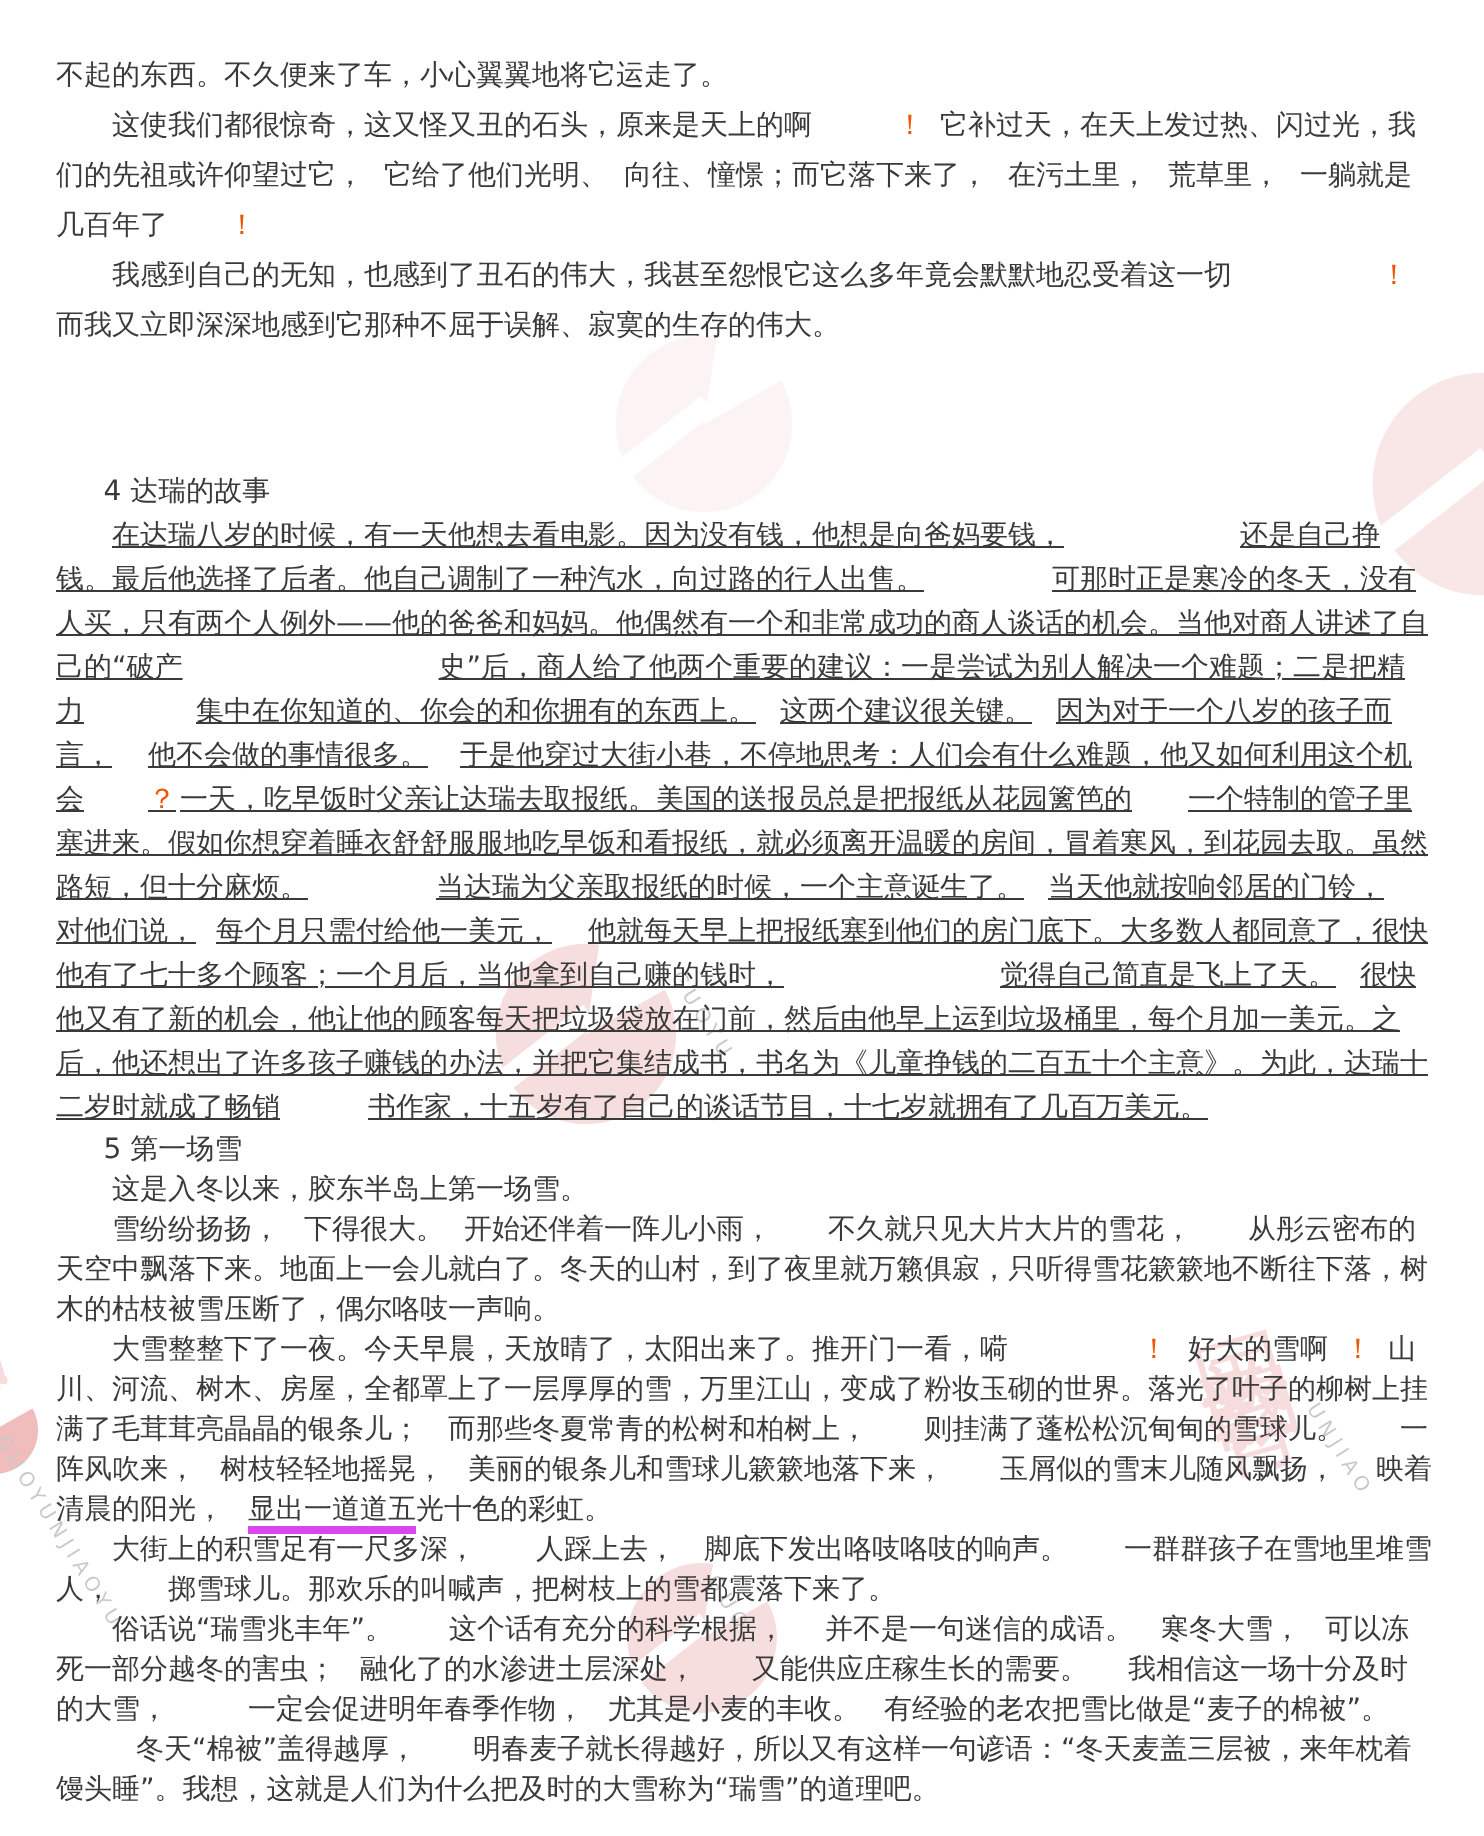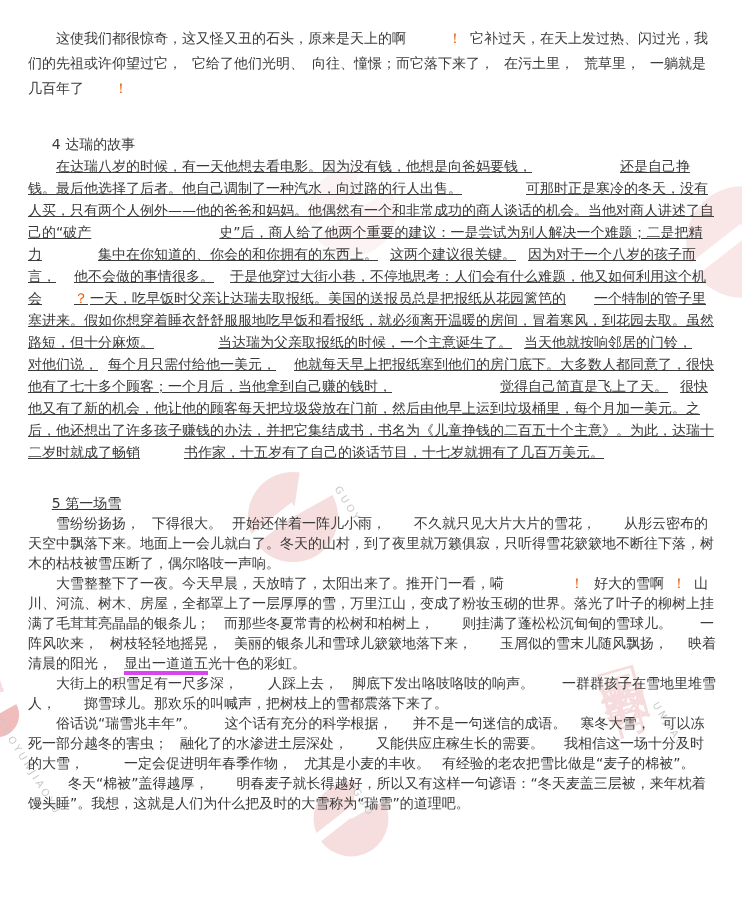--- a/index.html
+++ b/index.html
@@ -6,22 +6,22 @@
   .page{position:relative;width:742px;height:918px;background:#ffffff;overflow:hidden;
         font-family:"DejaVu Sans","Liberation Sans",sans-serif;}
   .doc{position:absolute;left:28px;top:26px;width:688px;z-index:2;
        font-size:14px;color:#3a3a3a;text-align:left;}
   .para{margin:0;}
   .indent{text-indent:2em;}
   .intro{line-height:25px;}
   .sec4{line-height:22px;text-decoration:underline;}
   .sec5{line-height:20px;}
   .heading{margin:0;font-weight:normal;font-size:14px;text-indent:1.7em;}
-  .h-sec4{margin-top:32px;line-height:22px;}
-  .h-sec5{margin-top:30px;line-height:20px;text-decoration:underline;}
+  .h-sec4{margin-top:59px;line-height:22px;}
+  .h-sec5{line-height:20px;}
   .gap{display:inline-block;height:1px;}
   .mark{padding:0 2px;}
   .ul{border-bottom:4px solid #d946ef;}
   
   .wm{position:absolute;z-index:1;pointer-events:none;}
   .wm svg{display:block;width:100%;height:100%;}
   .wm-chars{color:#f6dcdc;font-size:46px;line-height:50px;letter-spacing:6px;
             writing-mode:vertical-rl;text-orientation:upright;transform:rotate(-16deg);}
   .wm-latin{color:#c9c9c9;font-size:10px;letter-spacing:3px;transform:rotate(58deg);
             transform-origin:left top;white-space:nowrap;}
@@ -80,22 +80,25 @@
   <div class="wm wm-f-logo">
     <svg viewBox="0 0 100 100">
         <circle cx="50" cy="50" r="48" fill="currentColor"></circle>
       <path d="M50 50 L100 22 A54 54 0 0 0 58 -4 Z" fill="#fff"></path>
       <rect x="-14" y="56" width="74" height="12" fill="#fff" transform="rotate(-38 23 62)"></rect>
       </svg>
   </div>
   <div class="wm wm-latin wm-f-latin">GUO</div>
 
   <div class="doc" style="color: rgb(58, 58, 58);">
+      <div class="para intro"><span class="txt">不起的东西。不久便来了车，小心翼翼地将它运走了。</span></div>
       <div class="para intro indent"><span class="txt">这使我们都很惊奇，这又怪又丑的石头，原来是天上的啊</span><span class="gap" style="width: 40px;"></span><span class="mark" style="color: rgb(238, 85, 0);">！</span><span class="gap" style="width: 6px;"></span><span class="txt">它补过天，在天上发过热、闪过光，我们的先祖或许仰望过它，</span><span class="gap" style="width: 10px;"></span><span class="txt">它给了他们光明、</span><span class="gap" style="width: 8px;"></span><span class="txt">向往、憧憬；而它落下来了，</span><span class="gap" style="width: 10px;"></span><span class="txt">在污土里，</span><span class="gap" style="width: 10px;"></span><span class="txt">荒草里，</span><span class="gap" style="width: 10px;"></span><span class="txt">一躺就是几百年了</span><span class="gap" style="width: 28px;"></span><span class="mark" style="color: rgb(238, 85, 0);">！</span></div>
+      <div class="para intro indent"><span class="txt">我感到自己的无知，也感到了丑石的伟大，我甚至怨恨它这么多年竟会默默地忍受着这一切</span><span class="gap" style="width: 72px;"></span><span class="mark" style="color: rgb(238, 85, 0);">！</span><span class="gap" style="width: 10px;"></span><span class="txt">而我又立即深深地感到它那种不屈于误解、寂寞的生存的伟大。</span></div>
       <div class="heading h-sec4">4  达瑞的故事</div>
       <div class="para sec4 indent"><span class="txt">在达瑞八岁的时候，有一天他想去看电影。因为没有钱，他想是向爸妈要钱，</span><span class="gap" style="width: 88px;"></span><span class="txt">还是自己挣钱。最后他选择了后者。他自己调制了一种汽水，向过路的行人出售。</span><span class="gap" style="width: 64px;"></span><span class="txt">可那时正是寒冷的冬天，没有人买，只有两个人例外——他的爸爸和妈妈。他偶然有一个和非常成功的商人谈话的机会。当他对商人讲述了自己的“破产</span><span class="gap" style="width: 128px;"></span><span class="txt">史”后，商人给了他两个重要的建议：一是尝试为别人解决一个难题；二是把精力</span><span class="gap" style="width: 56px;"></span><span class="txt">集中在你知道的、你会的和你拥有的东西上。</span><span class="gap" style="width: 12px;"></span><span class="txt">这两个建议很关键。</span><span class="gap" style="width: 12px;"></span><span class="txt">因为对于一个八岁的孩子而言，</span><span class="gap" style="width: 18px;"></span><span class="txt">他不会做的事情很多。</span><span class="gap" style="width: 16px;"></span><span class="txt">于是他穿过大街小巷，不停地思考：人们会有什么难题，他又如何利用这个机会</span><span class="gap" style="width: 30px;"></span><span class="mark" style="color: rgb(238, 85, 0);">？</span><span class="txt">一天，吃早饭时父亲让达瑞去取报纸。美国的送报员总是把报纸从花园篱笆的</span><span class="gap" style="width: 28px;"></span><span class="txt">一个特制的管子里塞进来。假如你想穿着睡衣舒舒服服地吃早饭和看报纸，就必须离开温暖的房间，冒着寒风，到花园去取。虽然路短，但十分麻烦。</span><span class="gap" style="width: 64px;"></span><span class="txt">当达瑞为父亲取报纸的时候，一个主意诞生了。</span><span class="gap" style="width: 12px;"></span><span class="txt">当天他就按响邻居的门铃，</span><span class="gap" style="width: 20px;"></span><span class="txt">对他们说，</span><span class="gap" style="width: 10px;"></span><span class="txt">每个月只需付给他一美元，</span><span class="gap" style="width: 18px;"></span><span class="txt">他就每天早上把报纸塞到他们的房门底下。大多数人都同意了，很快他有了七十多个顾客；一个月后，当他拿到自己赚的钱时，</span><span class="gap" style="width: 108px;"></span><span class="txt">觉得自己简直是飞上了天。</span><span class="gap" style="width: 12px;"></span><span class="txt">很快他又有了新的机会，他让他的顾客每天把垃圾袋放在门前，然后由他早上运到垃圾桶里，每个月加一美元。之后，他还想出了许多孩子赚钱的办法，并把它集结成书，书名为《儿童挣钱的二百五十个主意》。为此，达瑞十二岁时就成了畅销</span><span class="gap" style="width: 44px;"></span><span class="txt">书作家，十五岁有了自己的谈话节目，十七岁就拥有了几百万美元。</span></div>
       <div class="heading h-sec5">5  第一场雪</div>
+      <div class="para sec5 indent"><span class="txt">这是入冬以来，胶东半岛上第一场雪。</span></div>
       <div class="para sec5 indent"><span class="txt">雪纷纷扬扬，</span><span class="gap" style="width: 12px;"></span><span class="txt">下得很大。</span><span class="gap" style="width: 10px;"></span><span class="txt">开始还伴着一阵儿小雨，</span><span class="gap" style="width: 28px;"></span><span class="txt">不久就只见大片大片的雪花，</span><span class="gap" style="width: 28px;"></span><span class="txt">从彤云密布的天空中飘落下来。地面上一会儿就白了。冬天的山村，到了夜里就万籁俱寂，只听得雪花簌簌地不断往下落，树木的枯枝被雪压断了，偶尔咯吱一声响。</span></div>
       <div class="para sec5 indent"><span class="txt">大雪整整下了一夜。今天早晨，天放晴了，太阳出来了。推开门一看，嗬</span><span class="gap" style="width: 64px;"></span><span class="mark" style="color: rgb(238, 85, 0);">！</span><span class="gap" style="width: 8px;"></span><span class="txt">好大的雪啊</span><span class="gap" style="width: 6px;"></span><span class="mark" style="color: rgb(238, 85, 0);">！</span><span class="gap" style="width: 6px;"></span><span class="txt">山川、河流、树木、房屋，全都罩上了一层厚厚的雪，万里江山，变成了粉妆玉砌的世界。落光了叶子的柳树上挂满了毛茸茸亮晶晶的银条儿；</span><span class="gap" style="width: 14px;"></span><span class="txt">而那些冬夏常青的松树和柏树上，</span><span class="gap" style="width: 28px;"></span><span class="txt">则挂满了蓬松松沉甸甸的雪球儿。</span><span class="gap" style="width: 28px;"></span><span class="txt">一阵风吹来，</span><span class="gap" style="width: 12px;"></span><span class="txt">树枝轻轻地摇晃，</span><span class="gap" style="width: 12px;"></span><span class="txt">美丽的银条儿和雪球儿簌簌地落下来，</span><span class="gap" style="width: 28px;"></span><span class="txt">玉屑似的雪末儿随风飘扬，</span><span class="gap" style="width: 20px;"></span><span class="txt">映着清晨的阳光，</span><span class="gap" style="width: 12px;"></span><span class="txt ul">显出一道道五</span><span class="txt">光十色的彩虹。</span></div>
       <div class="para sec5 indent"><span class="txt">大街上的积雪足有一尺多深，</span><span class="gap" style="width: 30px;"></span><span class="txt">人踩上去，</span><span class="gap" style="width: 14px;"></span><span class="txt">脚底下发出咯吱咯吱的响声。</span><span class="gap" style="width: 28px;"></span><span class="txt">一群群孩子在雪地里堆雪人，</span><span class="gap" style="width: 28px;"></span><span class="txt">掷雪球儿。那欢乐的叫喊声，把树枝上的雪都震落下来了。</span></div>
       <div class="para sec5 indent"><span class="txt">俗话说“瑞雪兆丰年”。</span><span class="gap" style="width: 28px;"></span><span class="txt">这个话有充分的科学根据，</span><span class="gap" style="width: 20px;"></span><span class="txt">并不是一句迷信的成语。</span><span class="gap" style="width: 14px;"></span><span class="txt">寒冬大雪，</span><span class="gap" style="width: 12px;"></span><span class="txt">可以冻死一部分越冬的害虫；</span><span class="gap" style="width: 12px;"></span><span class="txt">融化了的水渗进土层深处，</span><span class="gap" style="width: 28px;"></span><span class="txt">又能供应庄稼生长的需要。</span><span class="gap" style="width: 20px;"></span><span class="txt">我相信这一场十分及时的大雪，</span><span class="gap" style="width: 40px;"></span><span class="txt">一定会促进明年春季作物，</span><span class="gap" style="width: 12px;"></span><span class="txt">尤其是小麦的丰收。</span><span class="gap" style="width: 12px;"></span><span class="txt">有经验的老农把雪比做是“麦子的棉被”。</span><span class="gap" style="width: 40px;"></span><span class="txt">冬天“棉被”盖得越厚，</span><span class="gap" style="width: 28px;"></span><span class="txt">明春麦子就长得越好，所以又有这样一句谚语：“冬天麦盖三层被，来年枕着馒头睡”。我想，这就是人们为什么把及时的大雪称为“瑞雪”的道理吧。</span></div>
     </div>
 </div>
 
 </body></html>

